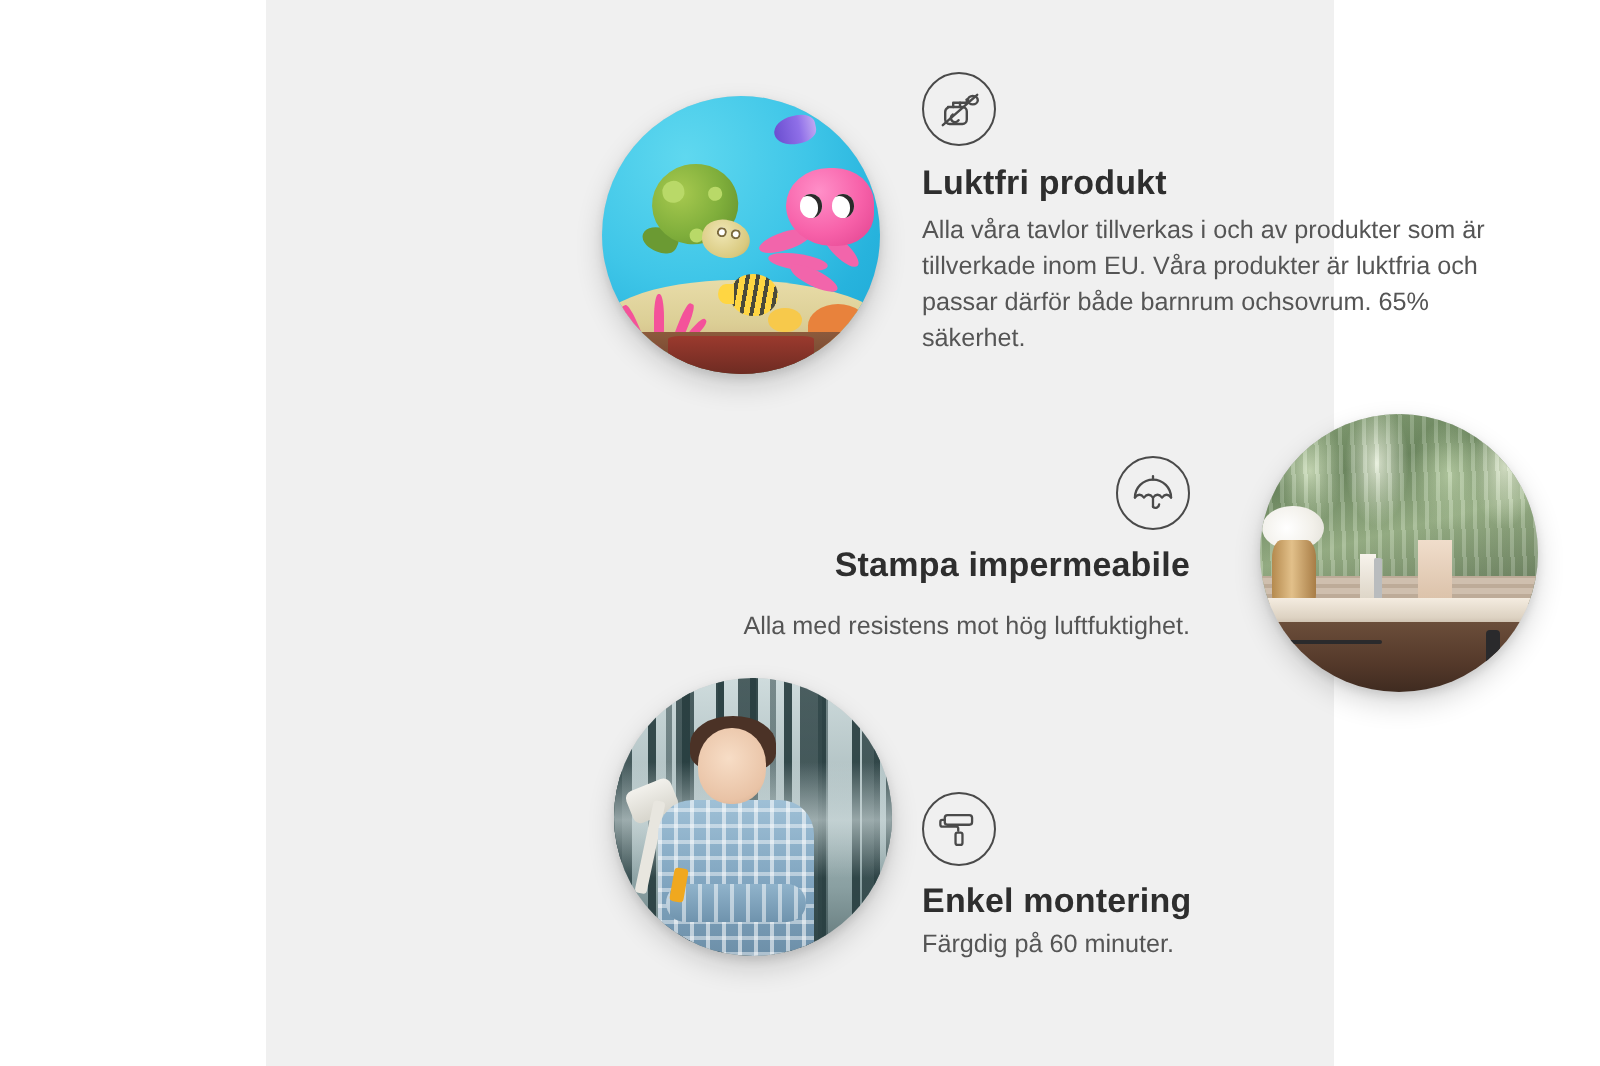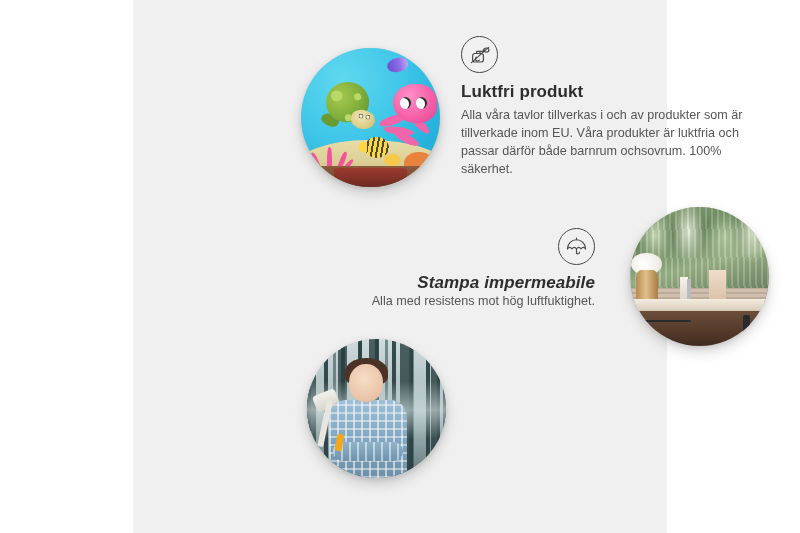--- a/index.html
+++ b/index.html
@@ -283,21 +283,21 @@
   }
 
   
   .feature-odorless { left: 328px; top: 36px; width: 300px; }
   .feature-odorless .icon-circle { margin-bottom: 9px; }
   .feature-odorless .feat-title { margin-bottom: 5px; }
 
   
   .feature-waterproof { left: 162px; top: 228px; width: 300px; text-align: right; }
   .feature-waterproof .icon-circle { margin-left: auto; margin-bottom: 8px; }
-  .feature-waterproof .feat-title { margin-bottom: 0; font-style: italic; }
+  .feature-waterproof .feat-title { margin-bottom: 12px; }
 
   
   .feature-assembly { left: 328px; top: 396px; width: 300px; }
   .feature-assembly .icon-circle { margin-bottom: 8px; }
   .feature-assembly .feat-title { margin-bottom: 3px; }
 </style>
 </head>
 <body>
 
 <div class="stage">
@@ -372,34 +372,47 @@
             <path d="M13 9.4 h3.4"></path>
             <path d="M16.4 9.4 v-1.6"></path>
             <ellipse cx="19.4" cy="8.1" rx="2.5" ry="2.1"></ellipse>
             <path d="M16.4 7.8 h0.6"></path>
             <path d="M9.4 15.2 a2.1 2.1 0 1 0 2.9 2.9"></path>
             <line x1="4.4" y1="20.6" x2="21.6" y2="5.4"></line>
           </g>
         </svg>
       </div>
       <div class="feat-title">Luktfri produkt</div>
-      <div class="feat-desc">Alla våra tavlor tillverkas i och av produkter som är tillverkade inom EU. Våra produkter är luktfria och passar därför både barnrum ochsovrum. 100% säkerhet.</div>
+      <div class="feat-desc">Alla våra tavlor tillverkas i och av produkter som är tillverkade inom EU. Våra produkter är luktfria och passar därför både barnrum ochsovrum. 65% säkerhet.</div>
     </div>
 
     <div class="feature feature-waterproof">
       <div class="icon-circle">
         <svg width="25" height="25" viewBox="0 0 26 26" aria-hidden="true">
           <g fill="none" stroke="#4a4a4a" stroke-width="1.2" stroke-linecap="round" stroke-linejoin="round">
             <path d="M3.6 15.4 a9.4 9.4 0 0 1 18.8 0"></path>
             <path d="M3.6 15.4 q2.35 -3 4.7 0 q2.35 -3 4.7 0 q2.35 -3 4.7 0 q2.35 -3 4.7 0"></path>
             <line x1="13" y1="15.4" x2="13" y2="20.2"></line>
             <path d="M13 20.2 a1.9 1.9 0 0 0 3.2 -1.3"></path>
             <line x1="13" y1="6" x2="13" y2="4.2"></line>
           </g>
         </svg>
       </div>
       <div class="feat-title">Stampa impermeabile</div>
       <div class="feat-desc">Alla med resistens mot hög luftfuktighet.</div>
     </div>
 
+    <div class="feature feature-assembly">
+      <div class="icon-circle">
+        <svg width="25" height="25" viewBox="0 0 26 26" aria-hidden="true">
+          <g fill="none" stroke="#4a4a4a" stroke-width="1.2" stroke-linecap="round" stroke-linejoin="round">
+            <rect x="5.6" y="5.8" width="14.2" height="5" rx="1.4"></rect>
+            <path d="M5.6 8.3 h-1.3 a1 1 0 0 0 -1 1 v1.5 a1 1 0 0 0 1 1 h7.3 a1 1 0 0 1 1 1 v1.1"></path>
+            <rect x="11.2" y="14.9" width="3.6" height="6.4" rx="1"></rect>
+          </g>
+        </svg>
+      </div>
+      <div class="feat-title">Enkel montering</div>
+      <div class="feat-desc">Färgdig på 60 minuter.</div>
+    </div>
 
   </div>
 </div>
 
 </body></html>

